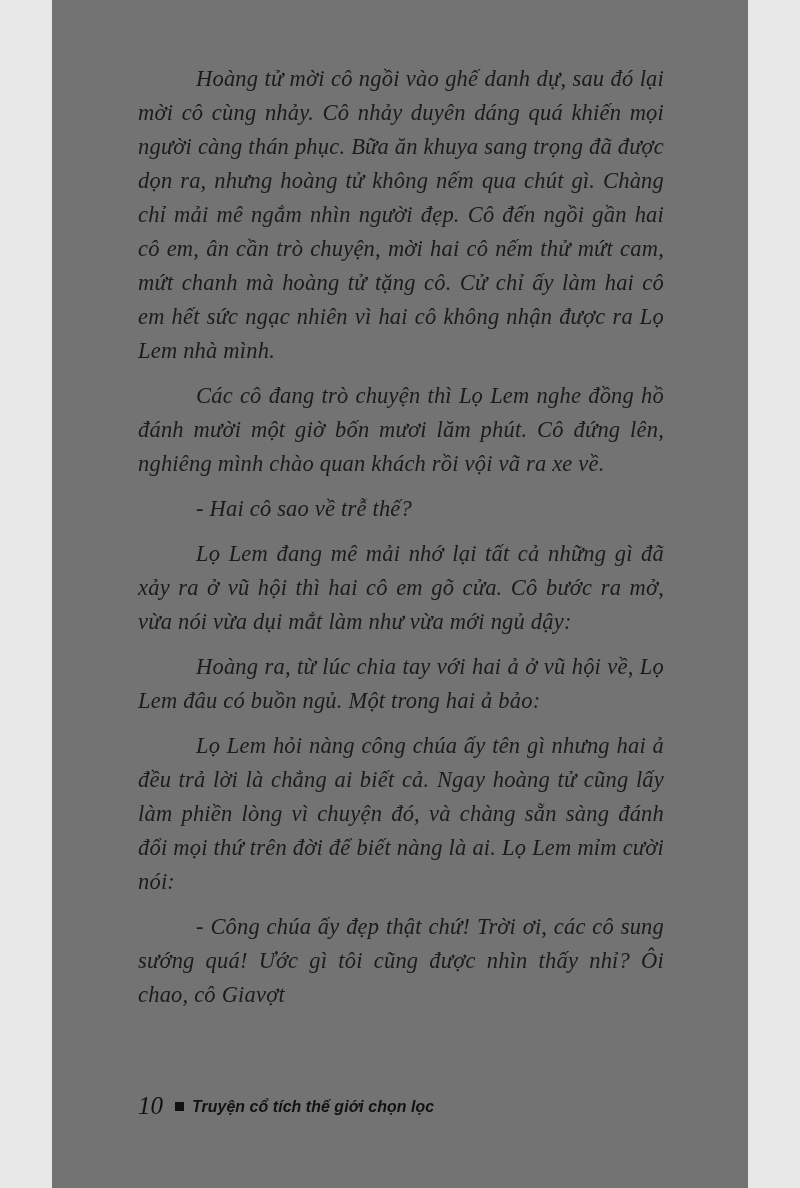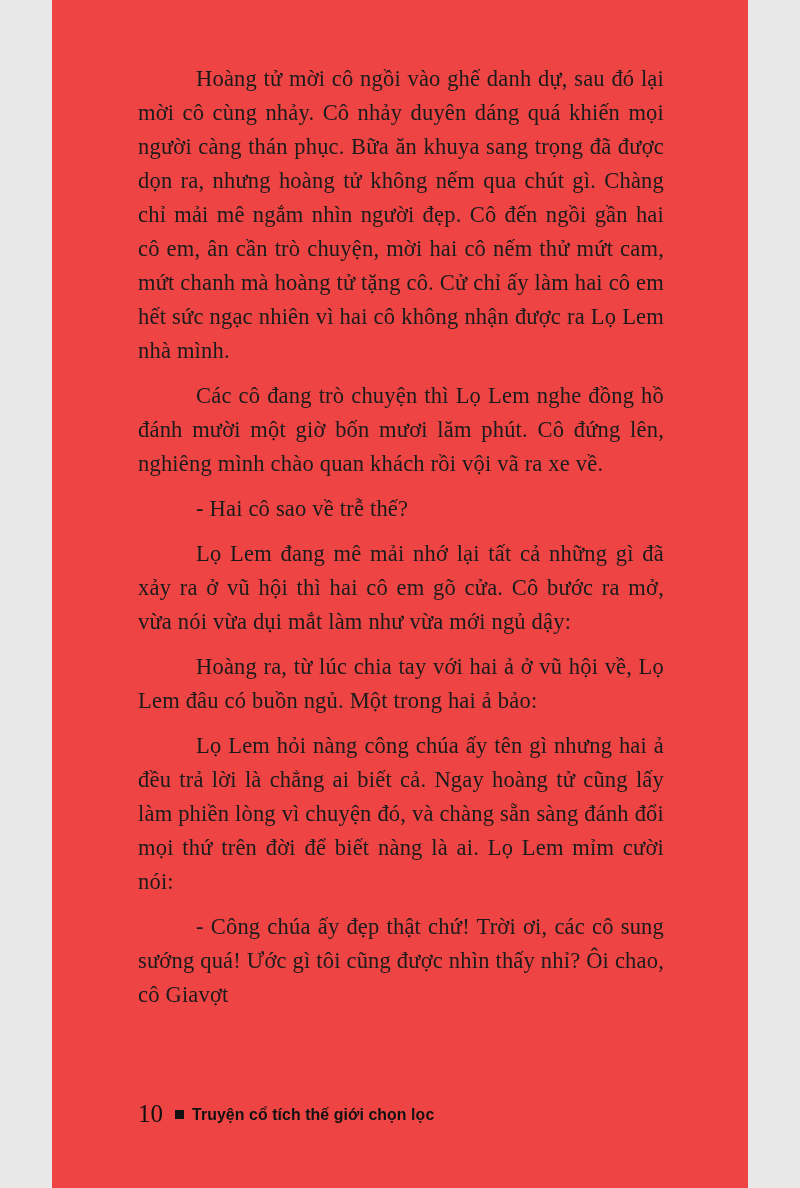--- a/index.html
+++ b/index.html
@@ -5,39 +5,40 @@
   html, body {
     margin: 0;
     padding: 0;
     background: #e8e8e8;
   }
   .page {
     position: relative;
     width: 696px;
     height: 1188px;
     margin: 0 auto;
-    background: #ef4444;
+    background: #737373;
     box-sizing: border-box;
     padding: 62px 84px 0 86px;
     font-family: "Liberation Serif", serif;
     color: #1b1b1b;
     overflow: hidden;
+    font-style: italic;
   }
   .content p {
     margin: 0 0 11px 0;
     font-size: 22.5px;
     line-height: 34px;
     text-align: justify;
     text-indent: 58px;
     letter-spacing: 0.2px;
   }
   .footer {
     position: absolute;
     left: 86px;
-    bottom: 60px;
+    bottom: 68px;
     display: flex;
     align-items: center;
   }
   .footer .page-num {
     font-family: "Liberation Serif", serif;
     font-size: 25px;
     color: #111;
   }
   .footer .bullet {
     display: inline-block;

